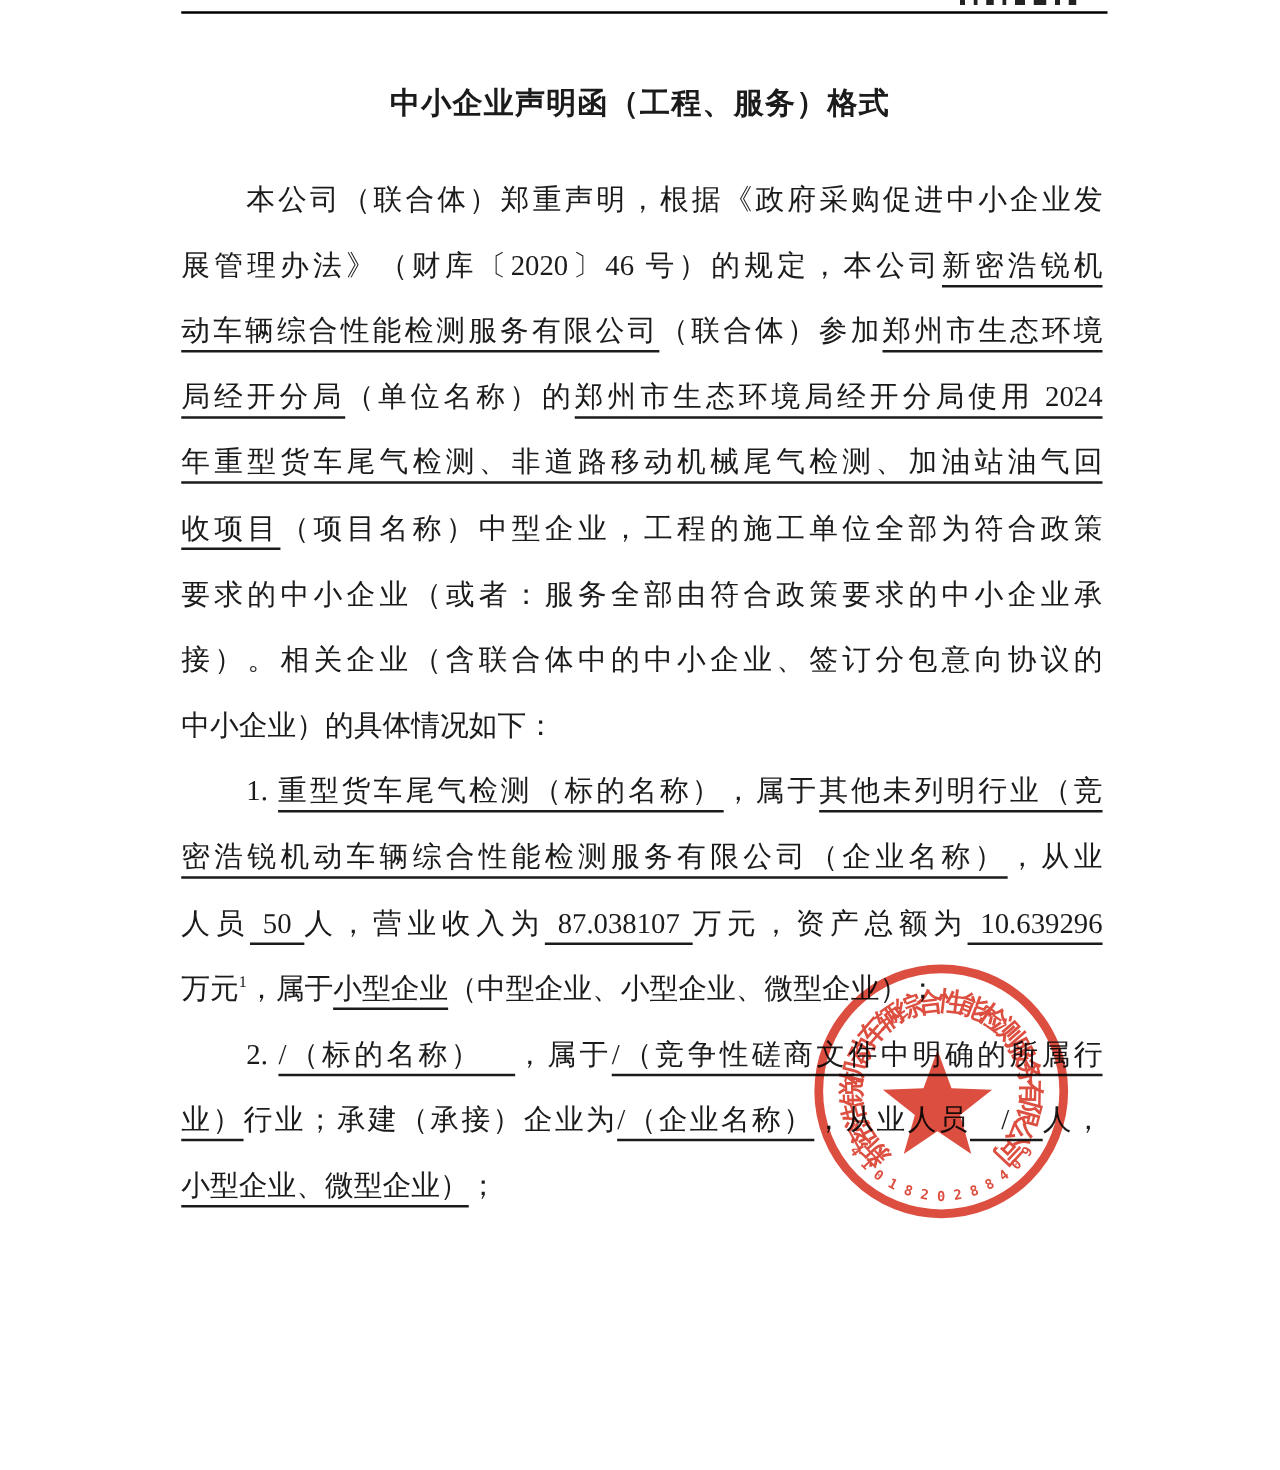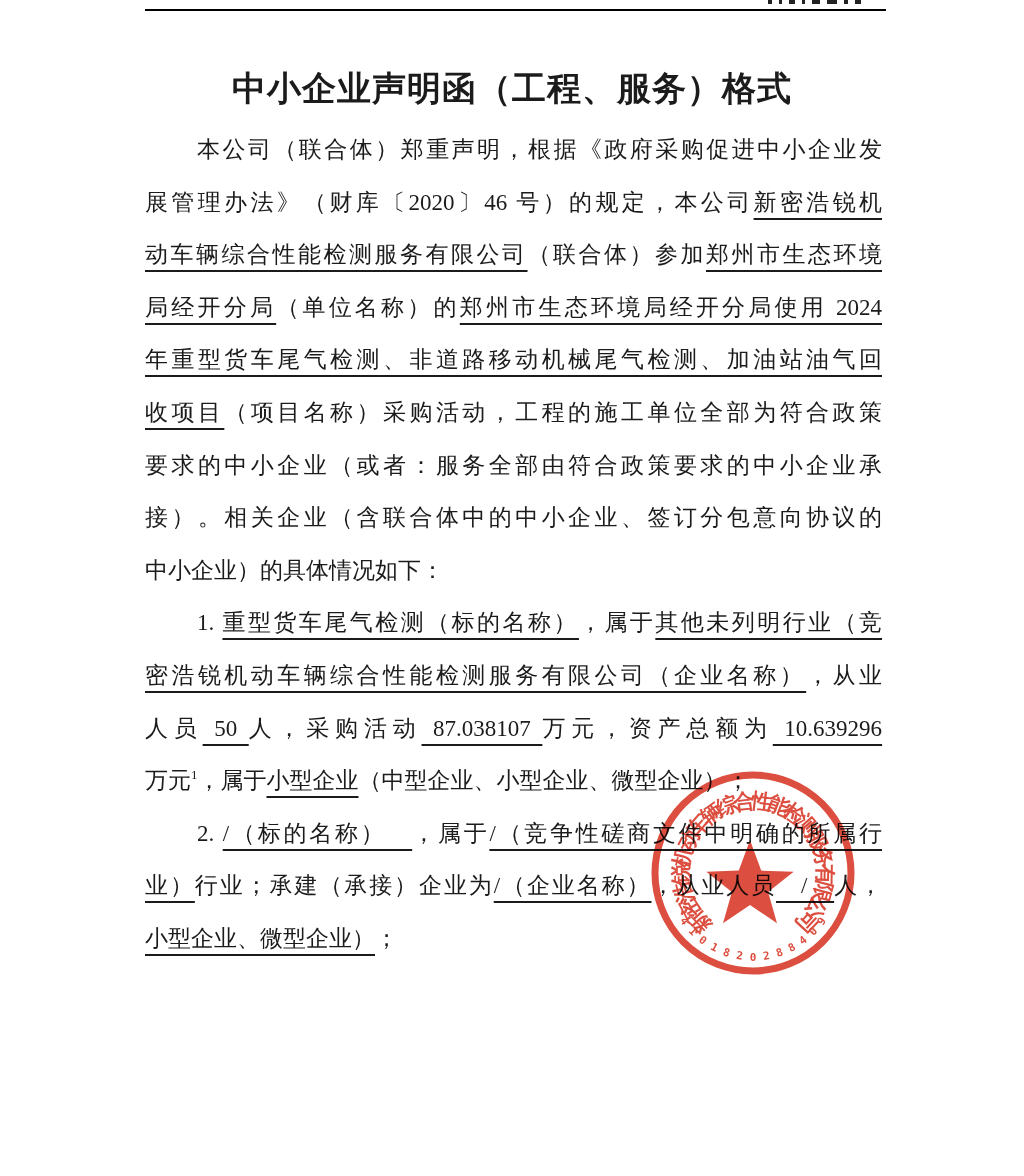--- a/index.html
+++ b/index.html
@@ -27,25 +27,25 @@
   .clip-frag i:nth-child(3){width:6px}
   .clip-frag i:nth-child(4){width:3px}
   .clip-frag i:nth-child(5){width:8px}
   .clip-frag i:nth-child(6){width:10px}
   .clip-frag i:nth-child(7){width:4px}
   .clip-frag i:nth-child(8){width:6px}
 
   .doc-title{
     position:absolute;left:0;top:66px;width:100%;
     text-align:center;
-    font-size:34px;font-weight:bold;
+    font-size:24px;font-weight:bold;
     letter-spacing:1px;
   }
   .doc-body{
-    position:absolute;left:145px;top:124px;width:737px;
+    position:absolute;left:145px;top:134px;width:737px;
   }
   .line{
     font-size:23px;
     height:52.6px;line-height:52.6px;
     text-align:justify;
     white-space:normal;
   }
   .line.just{text-align-last:justify;}
   .line.indent{text-indent:52px;}
   .u{
@@ -80,27 +80,27 @@
 </div>
 
 <div class="doc-title">中小企业声明函（工程、服务）格式</div>
 
 <div class="doc-body">
     <div class="line just indent"><span>本公司（联合体）郑重声明，根据《政府采购促进中小企业发</span></div>
     <div class="line just"><span>展管理办法》（财库〔2020〕46 号）的规定，本公司</span><span class="u">新密浩锐机</span></div>
     <div class="line just"><span class="u">动车辆综合性能检测服务有限公司</span><span>（联合体）参加</span><span class="u">郑州市生态环境</span></div>
     <div class="line just"><span class="u">局经开分局</span><span>（单位名称）的</span><span class="u">郑州市生态环境局经开分局使用 2024</span></div>
     <div class="line just"><span class="u">年重型货车尾气检测、非道路移动机械尾气检测、加油站油气回</span></div>
-    <div class="line just"><span class="u">收项目</span><span>（项目名称）采购活动，工程的施工单位全部为符合政策</span></div>
+    <div class="line just"><span class="u">收项目</span><span>（项目名称）中型企业，工程的施工单位全部为符合政策</span></div>
     <div class="line just"><span>要求的中小企业（或者：服务全部由符合政策要求的中小企业承</span></div>
     <div class="line just"><span>接）。相关企业（含联合体中的中小企业、签订分包意向协议的</span></div>
     <div class="line"><span>中小企业）的具体情况如下：</span></div>
     <div class="line just indent"><span>1. </span><span class="u">重型货车尾气检测（标的名称）</span><span>，属于</span><span class="u">其他未列明行业（竞</span></div>
     <div class="line just"><span class="u">密浩锐机动车辆综合性能检测服务有限公司（企业名称）</span><span>，从业</span></div>
-    <div class="line just"><span>人员</span><span class="u"> 50 </span><span>人，采购活动</span><span class="u"> 87.038107 </span><span>万元，资产总额为</span><span class="u"> 10.639296</span></div>
+    <div class="line just"><span>人员</span><span class="u"> 50 </span><span>人，营业收入为</span><span class="u"> 87.038107 </span><span>万元，资产总额为</span><span class="u"> 10.639296</span></div>
     <div class="line"><span>万元</span><sup>1</sup><span>，属于</span><span class="u">小型企业</span><span>（中型企业、小型企业、微型企业）；</span></div>
     <div class="line just indent"><span>2. </span><span class="u">/（标的名称）　</span><span>，属于</span><span class="u">/（竞争性磋商文件中明确的所属行</span></div>
     <div class="line just"><span class="u">业）</span><span>行业；承建（承接）企业为</span><span class="u">/（企业名称）</span><span>，从业人员</span><span class="u">　/　</span><span>人，</span></div>
     <div class="line"><span class="u">小型企业、微型企业）</span><span>；</span></div>
   </div>
 
 <svg class="stamp" viewBox="-108 -108 216 216" xmlns="http://www.w3.org/2000/svg">
   <circle id="seal-ring" cx="0" cy="0" r="98" fill="none" stroke-width="7" stroke="#d93a2a"></circle>
   <polygon id="seal-star" transform="translate(-3,13)" points="0,-46 11.2,-15.4 43.7,-14.2 18.1,5.9 27,37.2 0,19 -27,37.2 -18.1,5.9 -43.7,-14.2 -11.2,-15.4" fill="#d93a2a"></polygon>
   <g id="seal-company">

